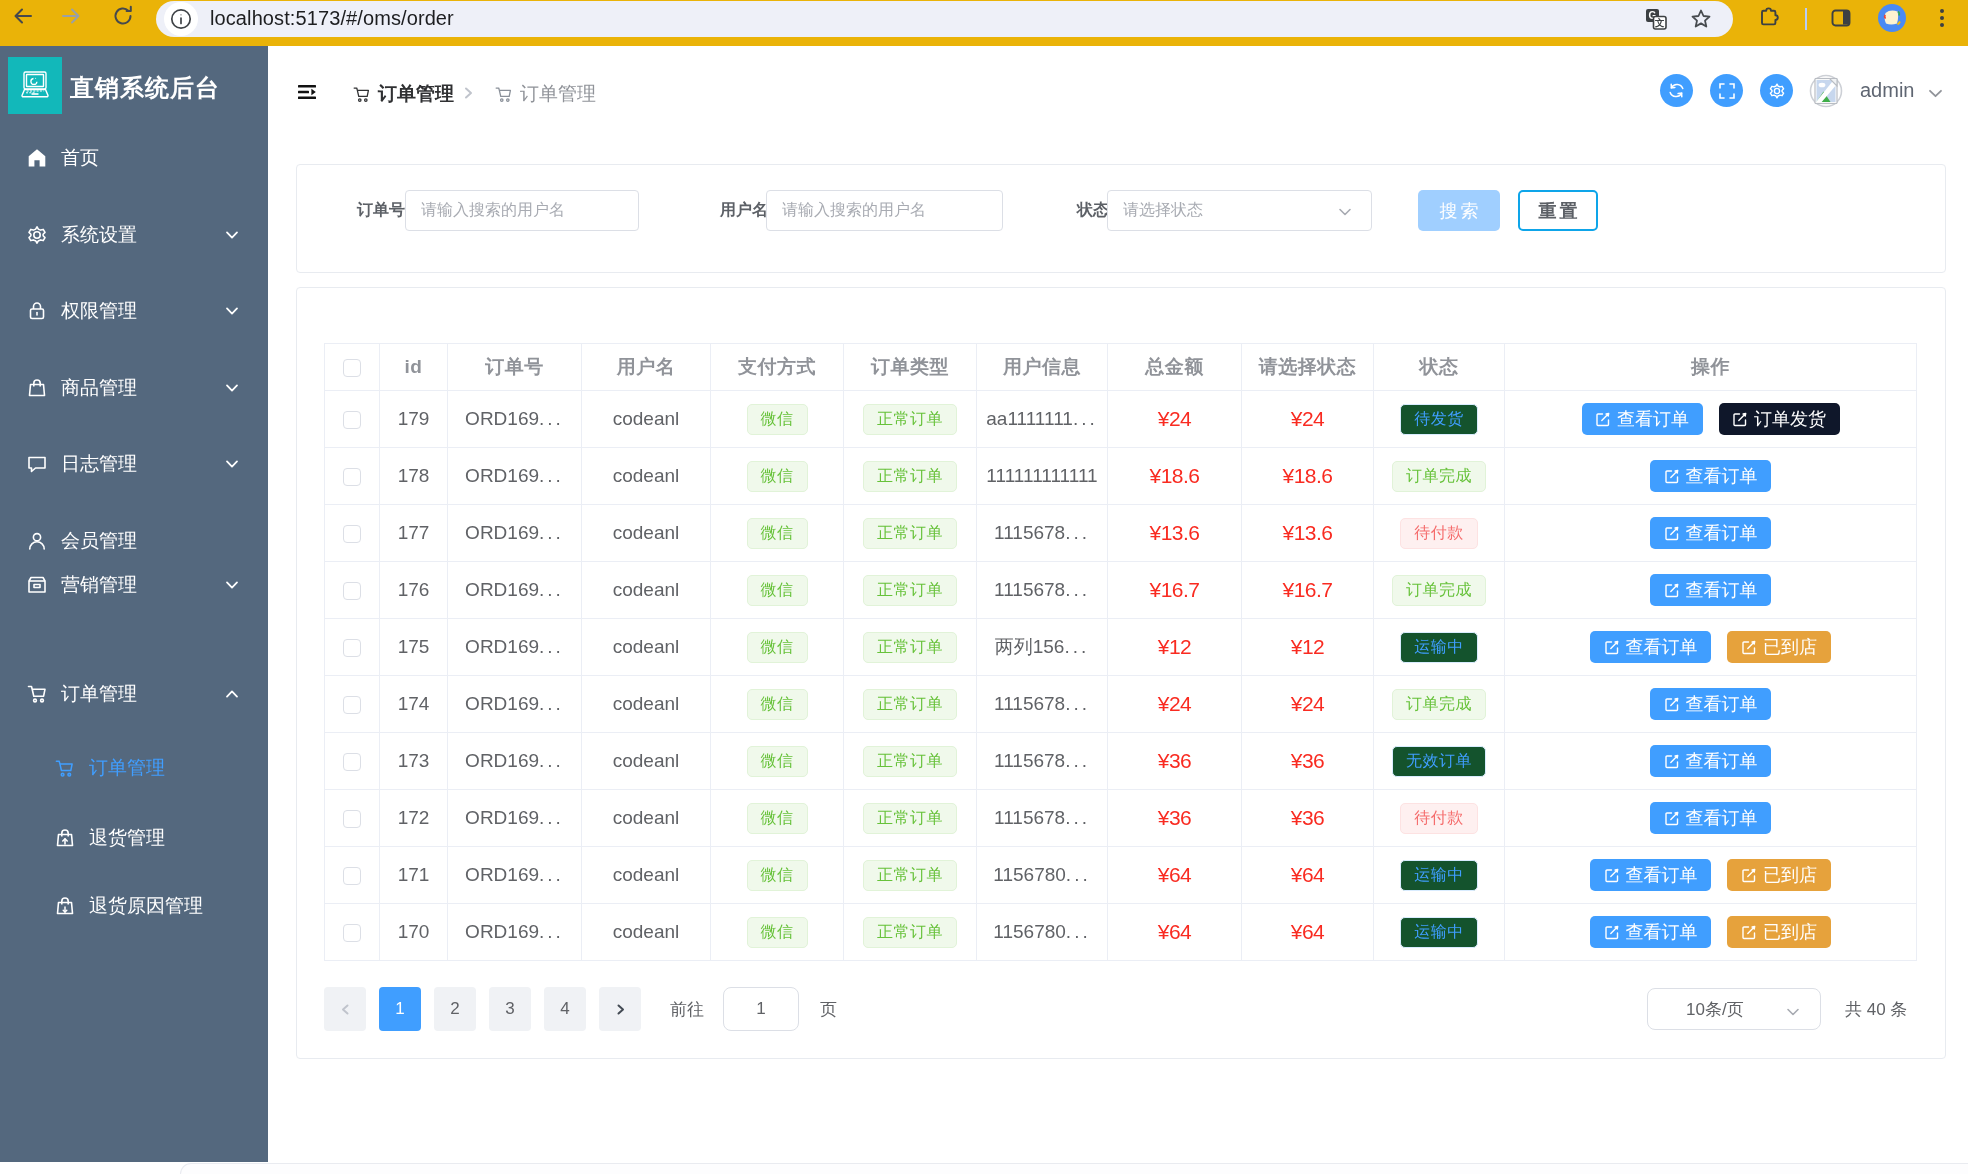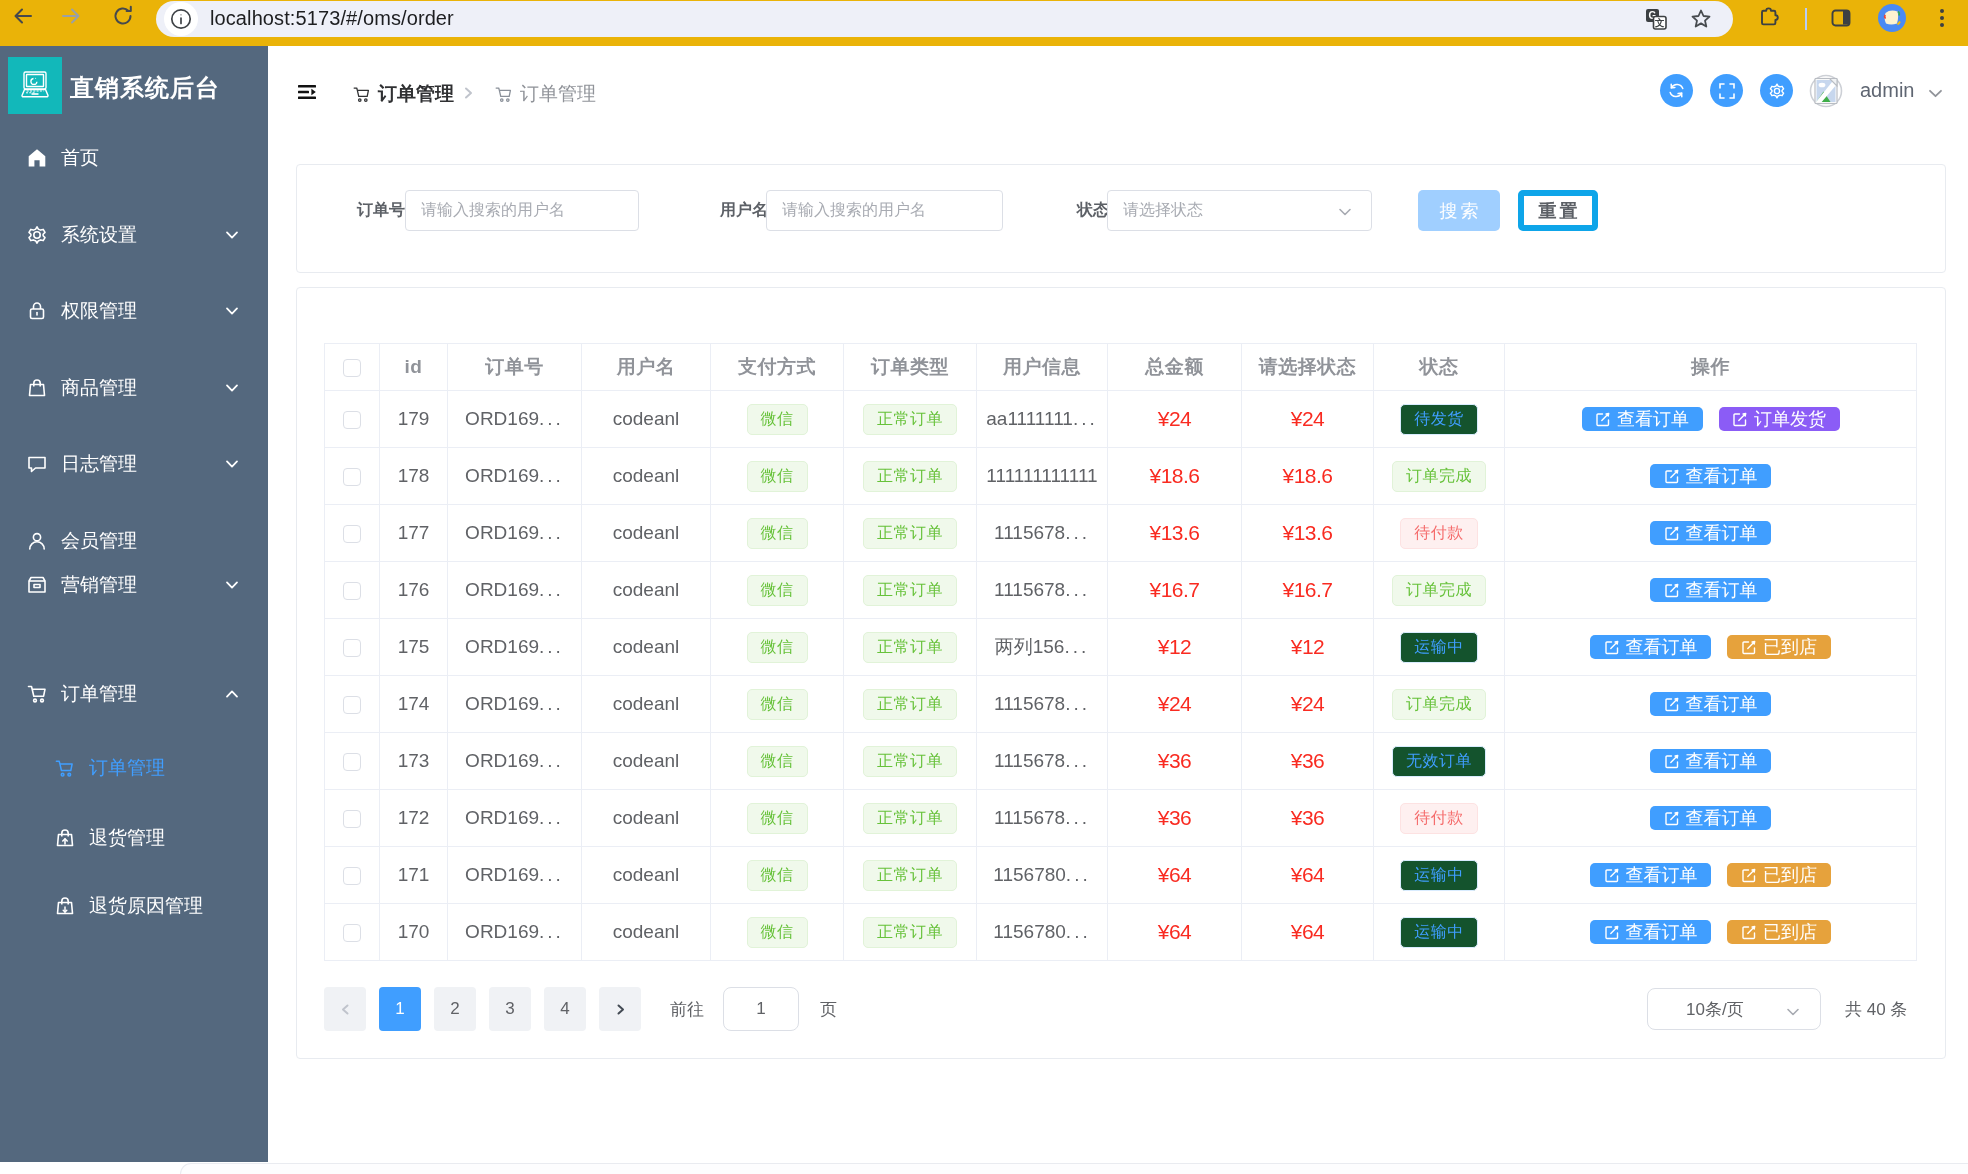--- a/index.html
+++ b/index.html
@@ -49,24 +49,24 @@
 #otable { position:absolute; left:324px; top:343px; width:1592px; border-collapse:collapse; table-layout:fixed; font-size:19px; color:#606266; }
 #otable th { height:47px; font-size:19px; color:#909399; font-weight:bold; border:1px solid #ebeef5; text-align:center; letter-spacing:0.5px; }
 #otable td { height:57px; border:1px solid #ebeef5; text-align:center; white-space:nowrap; overflow:hidden; }
 .cb { display:inline-block; width:18px; height:18px; border:1.5px solid #dcdfe6; border-radius:4px; vertical-align:middle; }
 .tag { display:inline-flex; align-items:center; justify-content:center; height:31px; padding:0 13px; border-radius:5px; font-size:16px; border:1px solid; letter-spacing:0.5px; }
 .tag-green { background:#f0f9eb; color:#67c23a; border-color:#e1f3d8; }
 .tag-blue { background:#14532d; color:#409eff; border-color:#d9ecff; }
 .tag-red { background:#fef0f0; color:#f56c6c; border-color:#fde2e2; }
 .dots { letter-spacing:3px; }
 .money { color:#f92b21; font-size:21px; letter-spacing:-0.5px; }
-.btn { display:inline-flex; align-items:center; justify-content:center; gap:6px; width:121px; height:24px; border-radius:5px; color:#fff; font-size:18px; vertical-align:middle;text-align:center; }
+.btn { display:inline-flex; align-items:center; justify-content:center; gap:6px; width:121px; height:32px; border-radius:5px; color:#fff; font-size:18px; vertical-align:middle;text-align:center; }
 .btn + .btn { margin-left:16px; }
 .btn-blue { background:#409eff; }
-.btn-red { background:#8b5cf6; }
+.btn-red { background:#0f172a; }
 .btn-orange { background:#e6a23c; }
 
 
 #pag { position:absolute; left:324px; top:987px; height:44px; }
 .pbtn { position:absolute; top:0; width:42px; height:44px; border-radius:4px; background:#f0f2f5; display:flex; align-items:center; justify-content:center; font-size:17px; color:#606266; }
 .pbtn.act { background:#409eff; color:#fff; }
 #goto { position:absolute; left:399px; top:0; width:76px; height:44px; border:1px solid #dcdfe6; border-radius:8px; display:flex; align-items:center; justify-content:center; font-size:17px; color:#606266; }
 .ptx { position:absolute; top:11px; font-size:17px; color:#606266; white-space:nowrap; }
 #psel { position:absolute; left:1323px; top:1px; width:174px; height:42px; border:1px solid #dcdfe6; border-radius:8px; display:flex; align-items:center; font-size:17px; color:#606266; }
 
@@ -385,21 +385,21 @@
 <div class="card" id="fcard"></div>
 <span class="flabel" style="left:324px">订单号:</span>
 <span class="finput" style="left:405px;width:234px">请输入搜索的用户名</span>
 <span class="flabel" style="left:687px">用户名:</span>
 <span class="finput" style="left:766px;width:237px">请输入搜索的用户名</span>
 <span class="flabel" style="left:1044px">状态:</span>
 <span class="finput" style="left:1107px;width:265px">请选择状态<span class="abs" style="left:230px;top:14px"><svg width="14" height="14" viewBox="0 0 14 14" style="">
         <path d="M2 4.48 L7.0 9.520000000000001 L12 4.48" fill="none" stroke="#a8abb2" stroke-width="1.6" stroke-linecap="round" stroke-linejoin="round"></path>
       </svg></span></span>
 <span class="fbtn" style="left:1418px;width:82px;background:#a0cfff;color:#fff">搜索</span>
-<span class="fbtn" style="left:1518px;width:80px;background:#fff;border:6px solid #0ea5e9;color:#5c6066;font-weight:bold">重置</span>
+<span class="fbtn" style="left:1518px;width:80px;background:#fff;border:2px solid #0ea5e9;color:#5c6066;font-weight:bold">重置</span>
 
 <div class="card" id="tcard"></div>
 <table id="otable">
 <colgroup>
       <col style="width:55px">
       <col style="width:68px">
       <col style="width:134px">
       <col style="width:129px">
       <col style="width:133px">
       <col style="width:133px">

